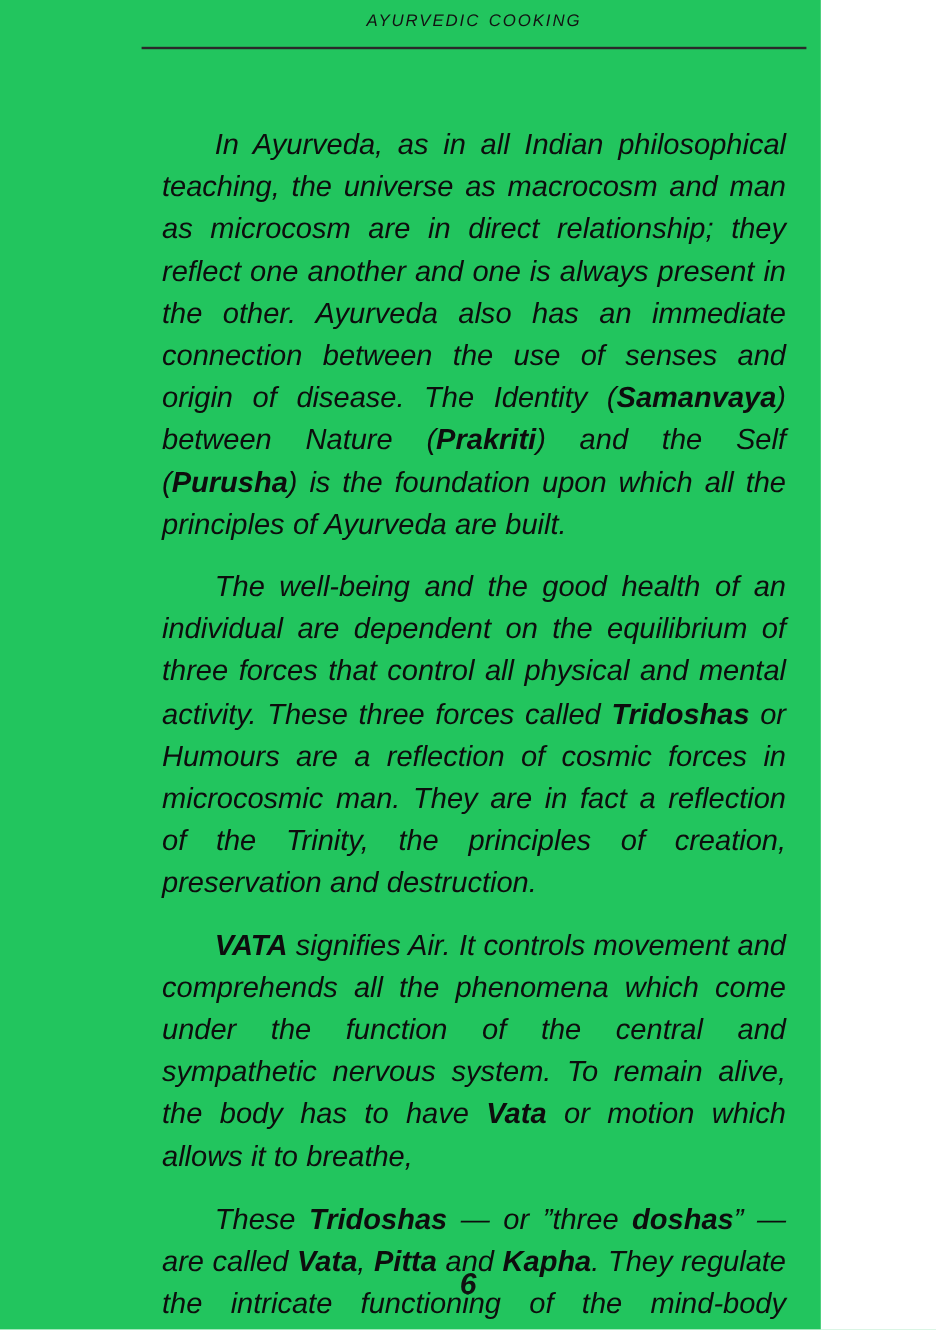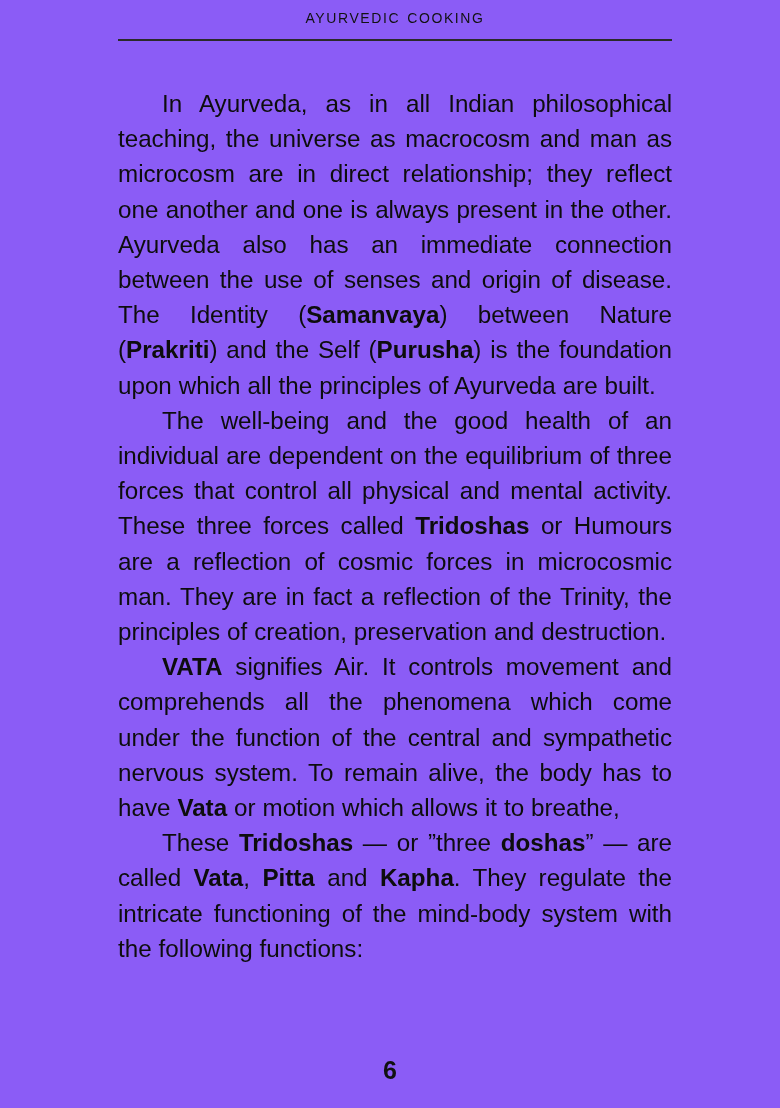--- a/index.html
+++ b/index.html
@@ -14,23 +14,24 @@
     position: relative;
     font-family: "Liberation Sans", "DejaVu Sans", sans-serif;
     color: #0d0d0d;
     overflow: hidden;
   }
 
   .page {
     position: absolute;
     left: 0;
     top: 0;
-    width: 780px;
+    width: 684px;
     height: 1108px;
-    background: #8b5cf6;
+    background: #22c55e;
+    font-style: italic;
   }
 
   
   .header-block {
     position: absolute;
     left: 118px;
     top: 6px;
     width: 554px;
   }
 
@@ -55,21 +56,21 @@
 
   
   .text-column {
     position: absolute;
     left: 118px;
     top: 86px;
     width: 554px;
   }
 
   .para {
-    margin: 0;
+    margin: 17px;
     text-align: justify;
     text-justify: inter-word;
     font-size: 24.2px;
     line-height: 35.2px;
     color: #0d0d0d;
     text-indent: 44px;
     hyphens: none;
     -webkit-hyphens: none;
     word-spacing: 0.2px;
   }

